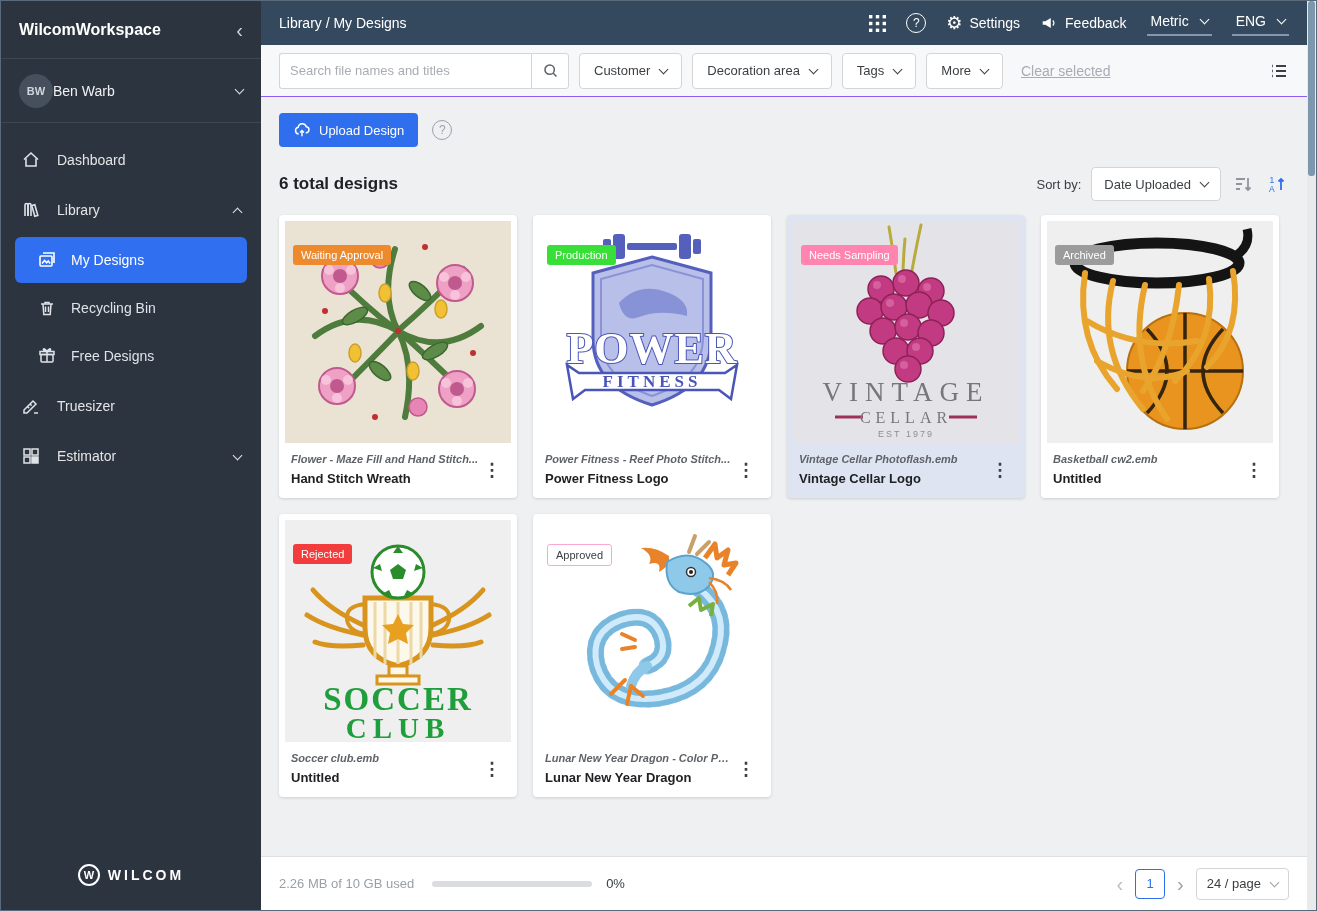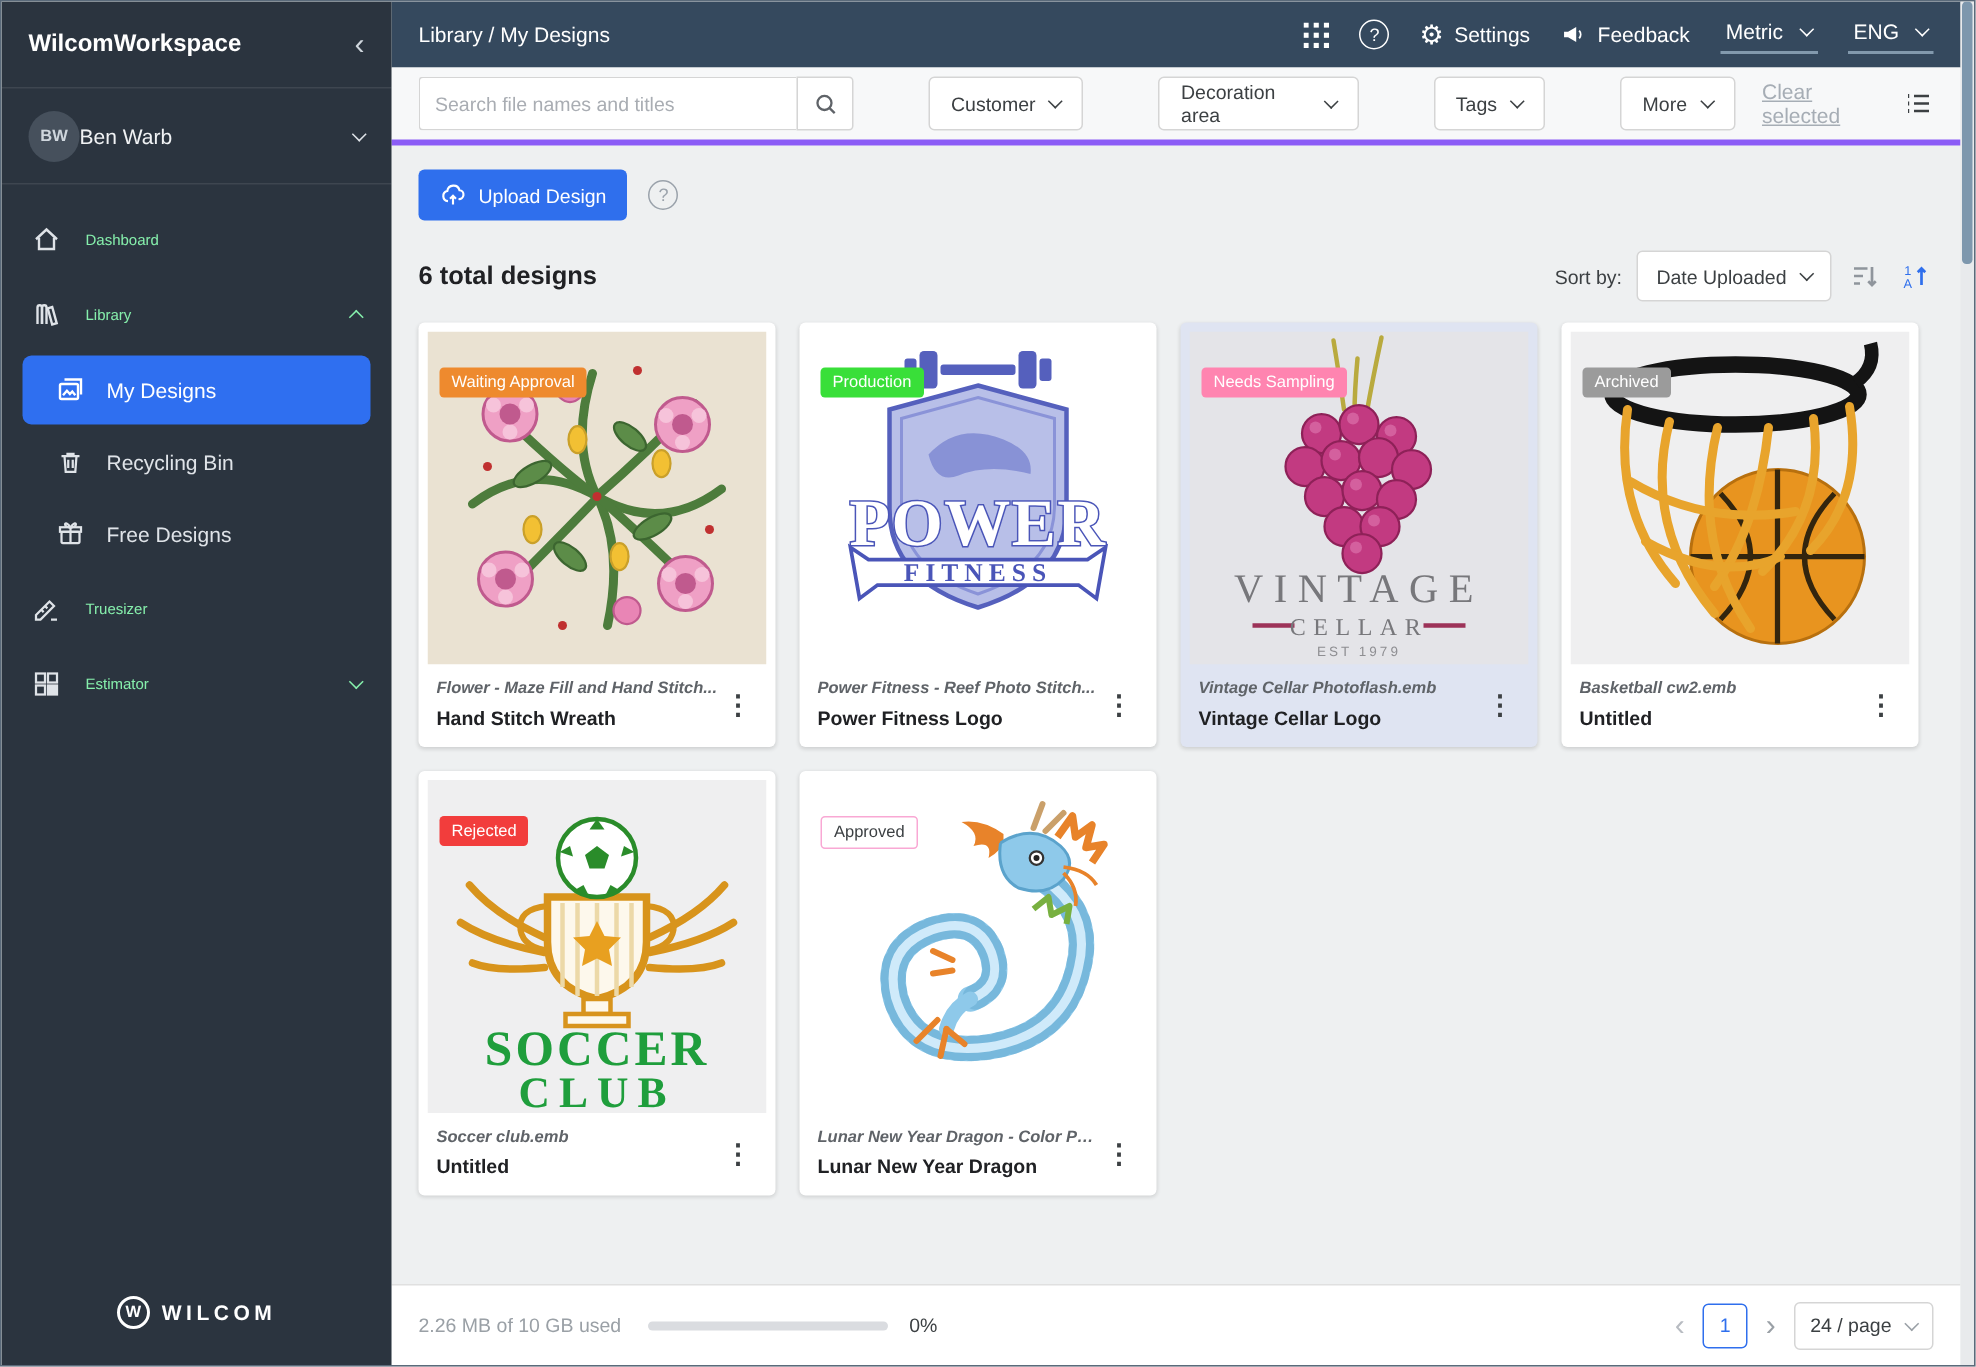--- a/index.html
+++ b/index.html
@@ -8,21 +8,21 @@
 
   
   .sidebar { width:260px; background:#2b343f; flex-shrink:0; position:relative; color:#dfe3e8; }
   .brand-row { height:58px; display:flex; align-items:center; justify-content:space-between; padding:0 18px; border-bottom:1px solid rgba(255,255,255,.09); }
   .brand { font-size:16px; font-weight:bold; color:#fff; }
   .collapse-btn { color:#cfd6dd; font-size:20px; cursor:pointer; line-height:1; }
   .user-row { height:64px; display:flex; align-items:center; padding:0 18px; border-bottom:1px solid rgba(255,255,255,.09); cursor:pointer; }
   .avatar { width:34px; height:34px; border-radius:50%; background:#46505c; color:#cfd6dd; font-size:11px; font-weight:bold; display:flex; align-items:center; justify-content:center; }
   .user-name { font-size:14px; color:#f0f2f4; flex:1; }
   .nav { padding-top:12px; }
-  .nav-item { height:50px; display:flex; align-items:center; gap:16px; padding:0 20px; font-size:10px; color:#86efac; cursor:pointer; }
+  .nav-item { height:50px; display:flex; align-items:center; gap:16px; padding:0 20px; font-size:14px; color:#e5e5e5; cursor:pointer; }
   .nav-item .chv-wrap { margin-left:auto; }
   .sub-item { height:46px; margin:2px 14px; border-radius:6px; display:flex; align-items:center; gap:14px; padding:0 14px 0 22px; font-size:14px; color:#dfe3e8; cursor:pointer; }
   .sub-item.active { background:#2f6ff0; color:#fff; }
   .icon-svg { width:20px; height:20px; flex-shrink:0; }
   .sidebar-logo { position:absolute; bottom:24px; left:0; right:0; display:flex; align-items:center; justify-content:center; gap:8px; color:#fff; }
   .logo-circle { width:22px; height:22px; border:2px solid #fff; border-radius:50%; display:flex; align-items:center; justify-content:center; font-size:11px; font-weight:bold; }
   .logo-text { letter-spacing:3px; font-size:14px; font-weight:bold; }
 
   
   .chv { display:inline-block; width:7px; height:7px; border-right:1.7px solid currentColor; border-bottom:1.7px solid currentColor; transform:rotate(45deg); vertical-align:middle; margin-top:-3px; }
@@ -32,26 +32,26 @@
   .main { flex:1; display:flex; flex-direction:column; min-width:0; }
   .topbar { height:44px; background:#35495e; display:flex; align-items:center; padding:0 18px; color:#fff; flex-shrink:0; }
   .breadcrumb { font-size:14px; cursor:pointer; }
   .topbar-right { margin-left:auto; display:flex; align-items:center; gap:20px; }
   .tb-item { display:flex; align-items:center; gap:7px; font-size:14px; color:#fff; cursor:pointer; }
   .help-circle { width:20px; height:20px; border:1.5px solid #fff; border-radius:50%; display:flex; align-items:center; justify-content:center; font-size:12px; }
   .gear-glyph { font-size:18px; line-height:1; }
   .tb-underline { border-bottom:2px solid #8299ad; padding:3px 4px 5px; display:flex; align-items:center; gap:12px; }
 
   
-  .filterbar { height:52px; background:#f7f8f9; border-bottom:4px solid #8b5cf6; display:flex; align-items:center; padding:0 18px; gap:10px; flex-shrink:0; }
+  .filterbar { height:52px; background:#f7f8f9; border-bottom:1px solid #8b5cf6; display:flex; align-items:center; padding:0 18px; gap:10px; flex-shrink:0; }
   .search-wrap { display:flex; }
   .search-input { width:252px; height:36px; border:1px solid #d5d5d5; border-right:none; border-radius:3px 0 0 3px; padding:0 10px; font-size:13px; background:#fff; color:#333; outline:none; font-family:inherit; }
   .search-input::placeholder { color:#a9adb3; }
   .search-btn { width:38px; height:36px; border:1px solid #d5d5d5; border-radius:0 3px 3px 0; background:#fff; display:flex; align-items:center; justify-content:center; cursor:pointer; }
-  .filter-dd { height:36px; background:#fff; border:1px solid #d5d5d5; border-radius:4px; padding:0 14px; display:flex; align-items:center; gap:10px; font-size:13px; color:#3c4043; cursor:pointer;margin-left:40px; }
+  .filter-dd { height:36px; background:#fff; border:1px solid #d5d5d5; border-radius:4px; padding:0 14px; display:flex; align-items:center; gap:10px; font-size:13px; color:#3c4043; cursor:pointer; }
   .clear-link { color:#a6adb5; text-decoration:underline; font-size:14px; margin-left:8px; cursor:default; }
   .view-toggle { margin-left:auto; cursor:pointer; display:flex; }
 
   
   .content { flex:1; padding:16px 18px 0; overflow:hidden; }
   .upload-row { display:flex; align-items:center; gap:14px; }
   .upload-btn { height:34px; background:#2f6fed; color:#fff; border:none; border-radius:4px; display:flex; align-items:center; gap:8px; padding:0 14px; font-size:13px; cursor:pointer; font-family:inherit; }
   .help2 { width:20px; height:20px; border:1.5px solid #9aa2ab; color:#9aa2ab; border-radius:50%; display:flex; align-items:center; justify-content:center; font-size:12px; cursor:pointer; }
   .head-row { display:flex; align-items:center; margin:20px 0 14px; }
   .total { font-size:17px; font-weight:bold; color:#202124; }

